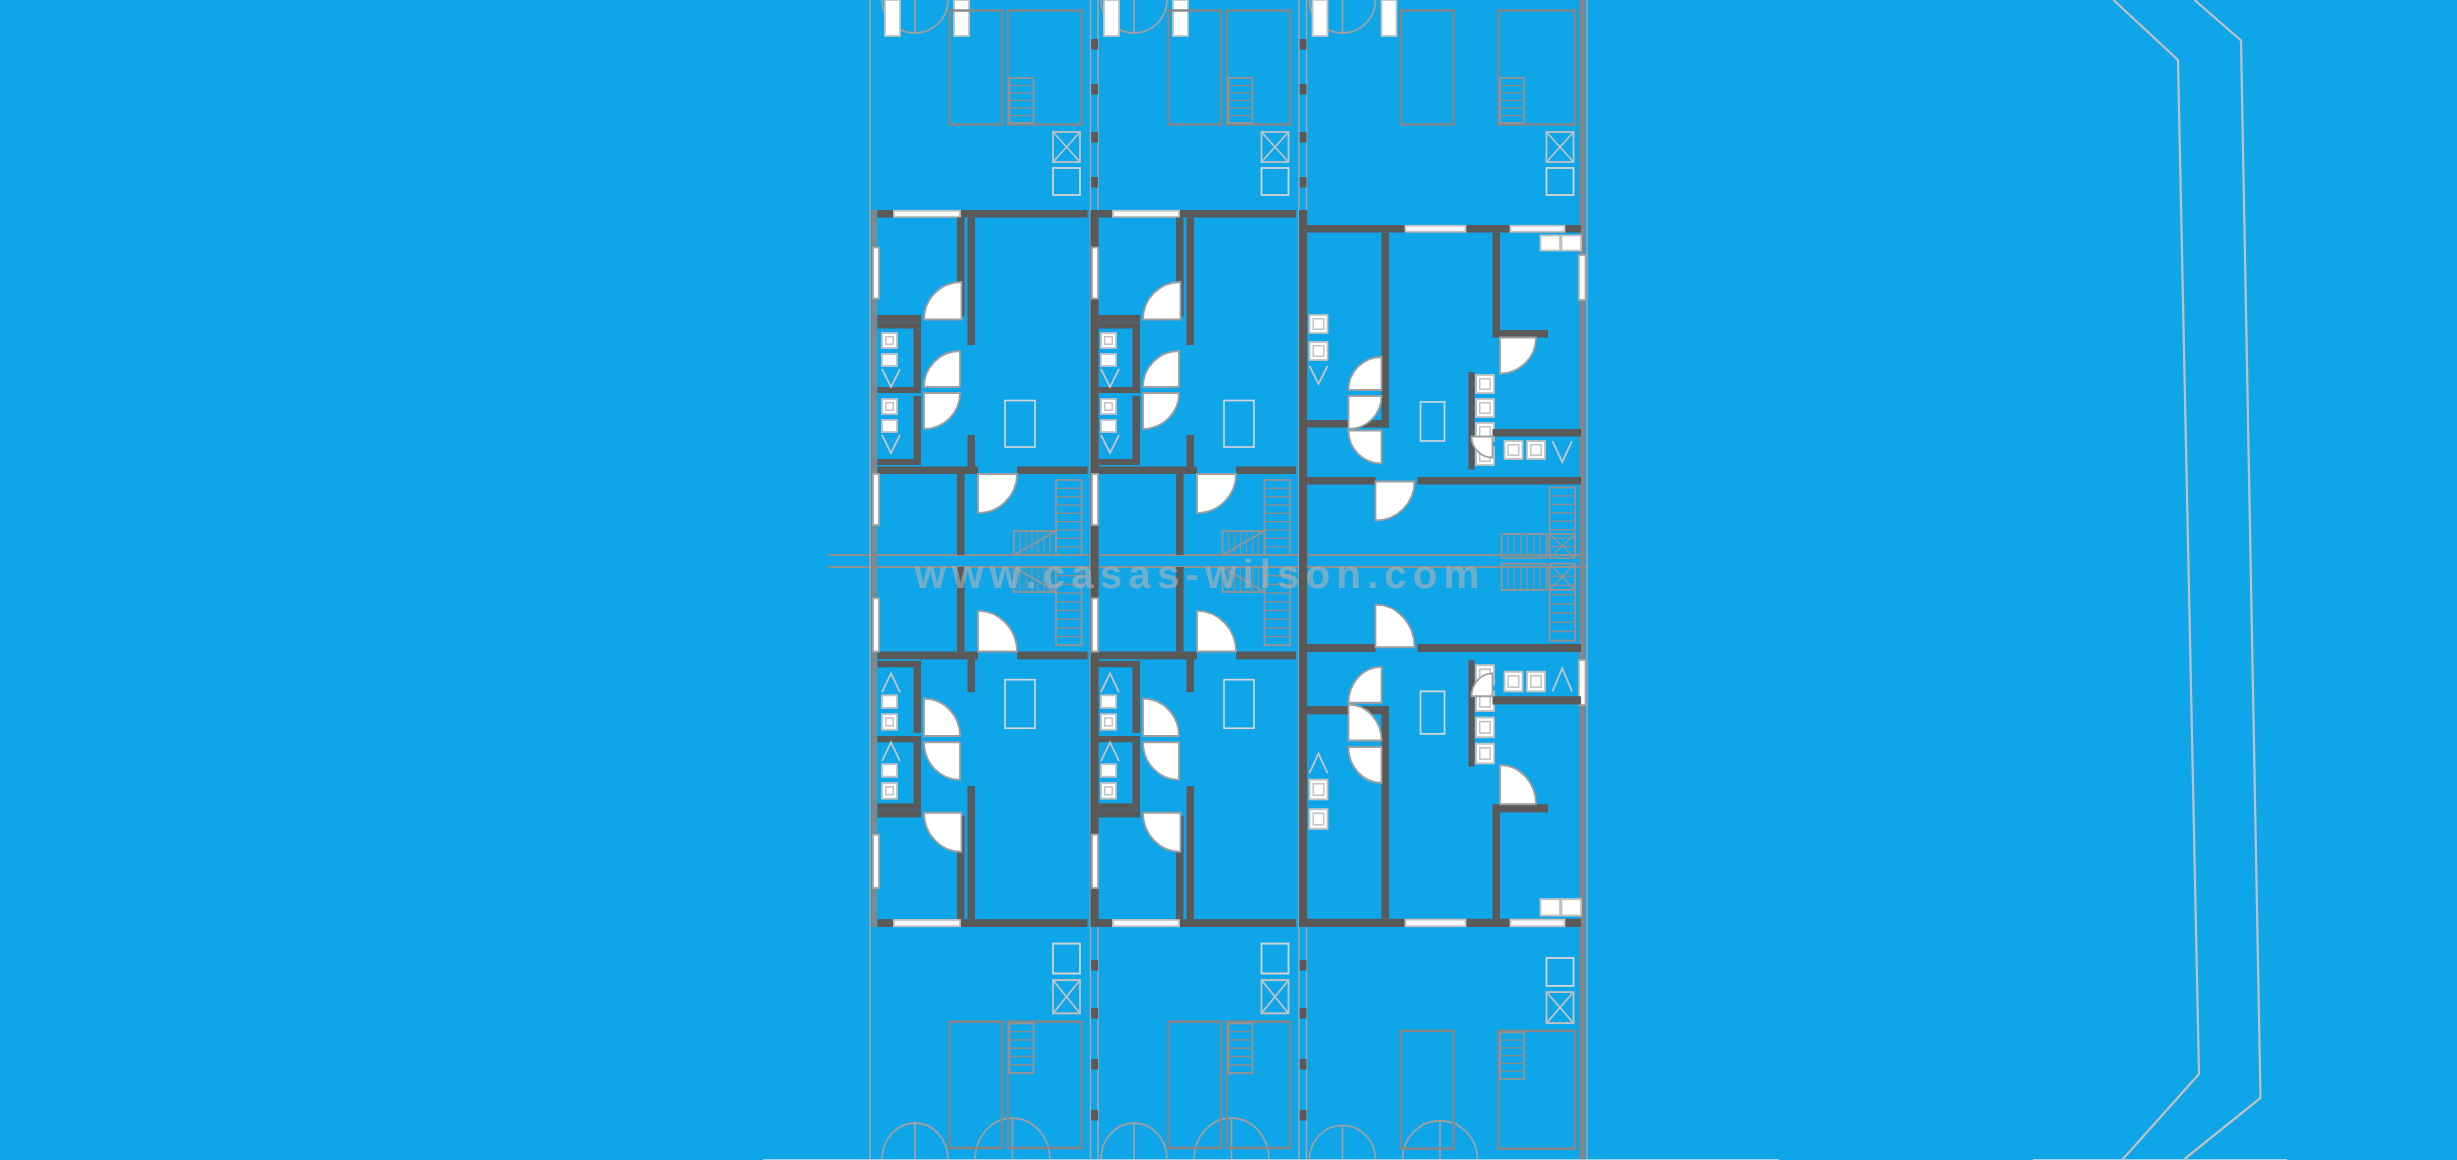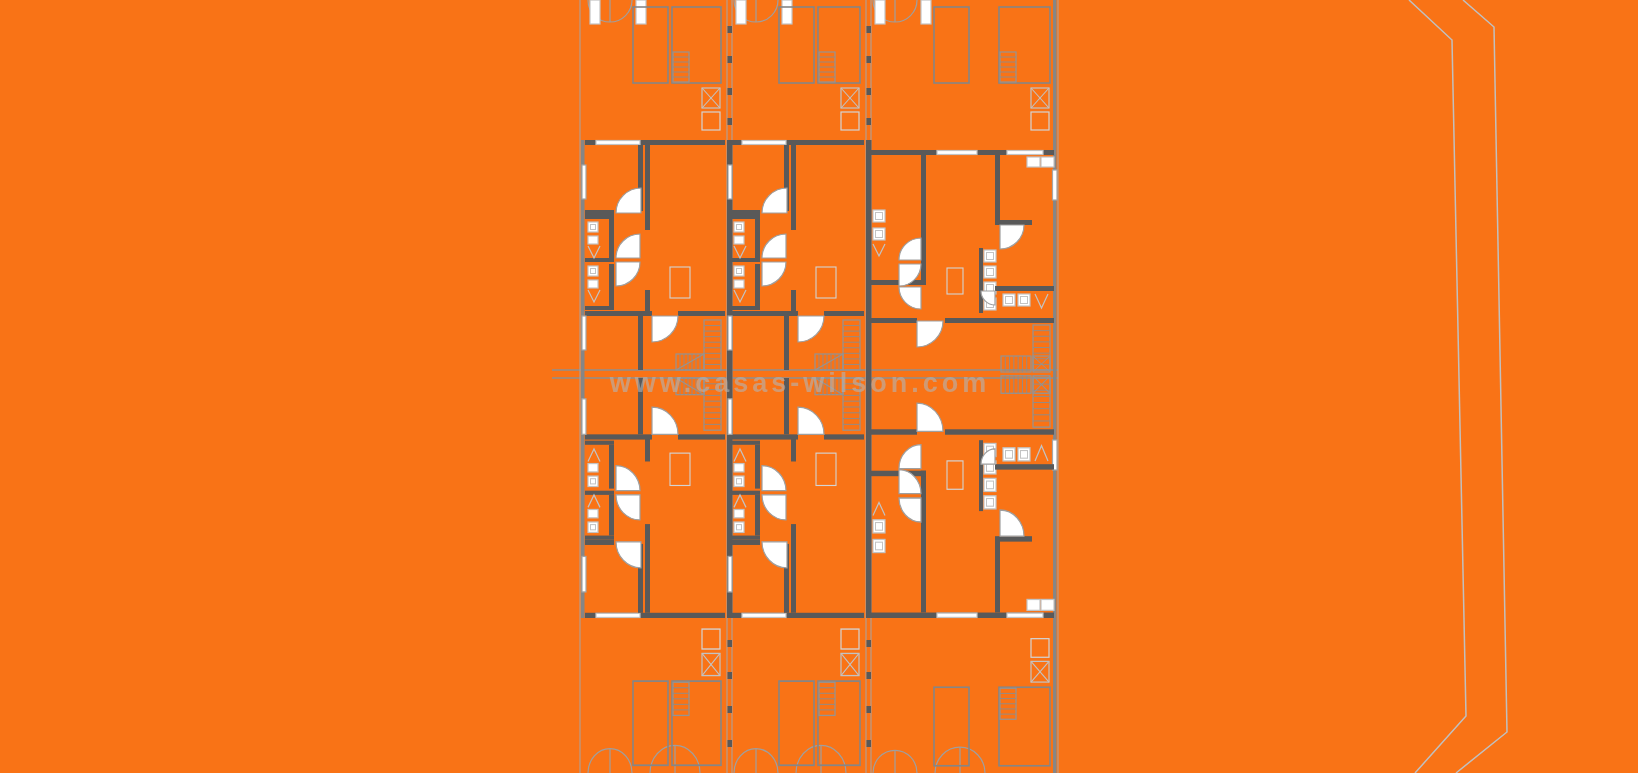--- a/index.html
+++ b/index.html
@@ -1,16 +1,16 @@
 <!DOCTYPE html>
 <html><head>
 <meta charset="utf-8">
 <style>
   html,body{margin:0;padding:0;background:#ffffff;}
-  .canvas{position:relative;width:1638px;height:773px;background:#f97316;overflow:hidden;
+  .canvas{position:relative;width:1638px;height:773px;background:#0ea5e9;overflow:hidden;
           font-family:"Liberation Sans", sans-serif;}
   svg{display:block;}
   .wm{font-family:"Liberation Sans", sans-serif;font-weight:700;letter-spacing:4px;}
 </style>
 </head>
 <body>
 
 <div class="canvas">
   <svg id="plan" width="1638" height="773" viewBox="0 0 1638 773">
     <g id="gBoundary">

